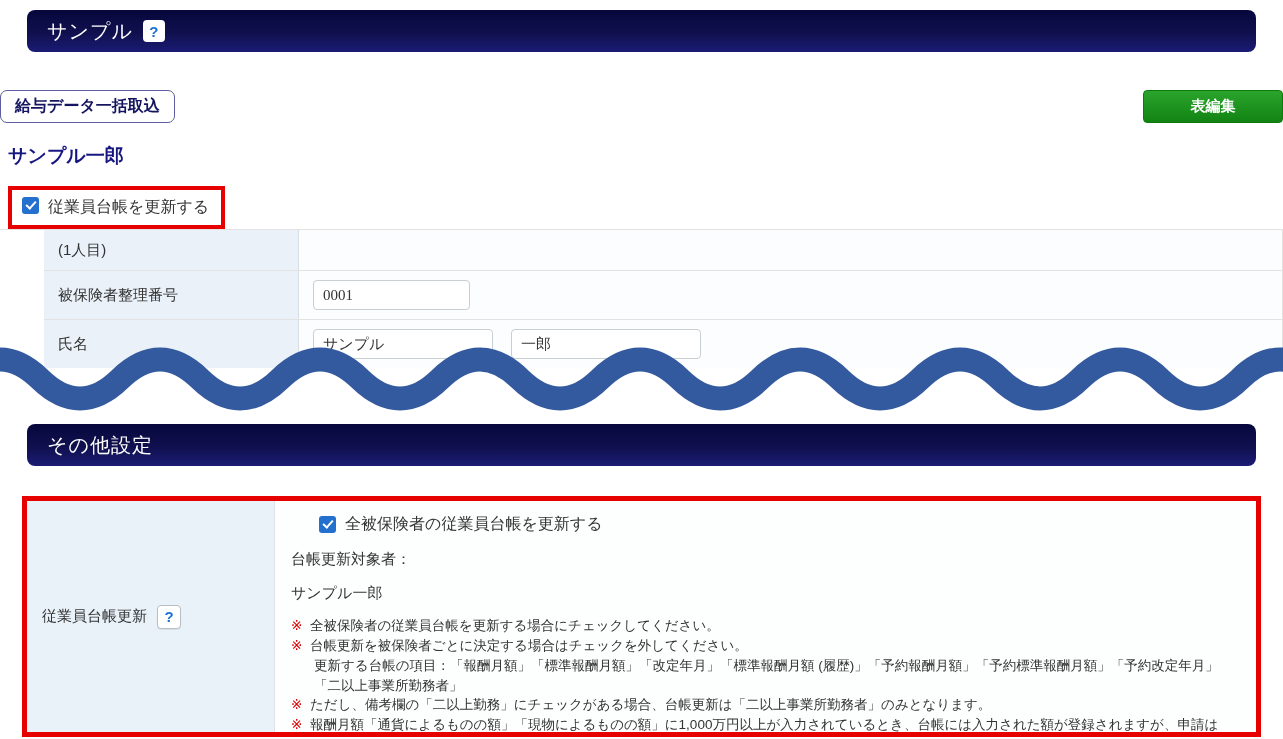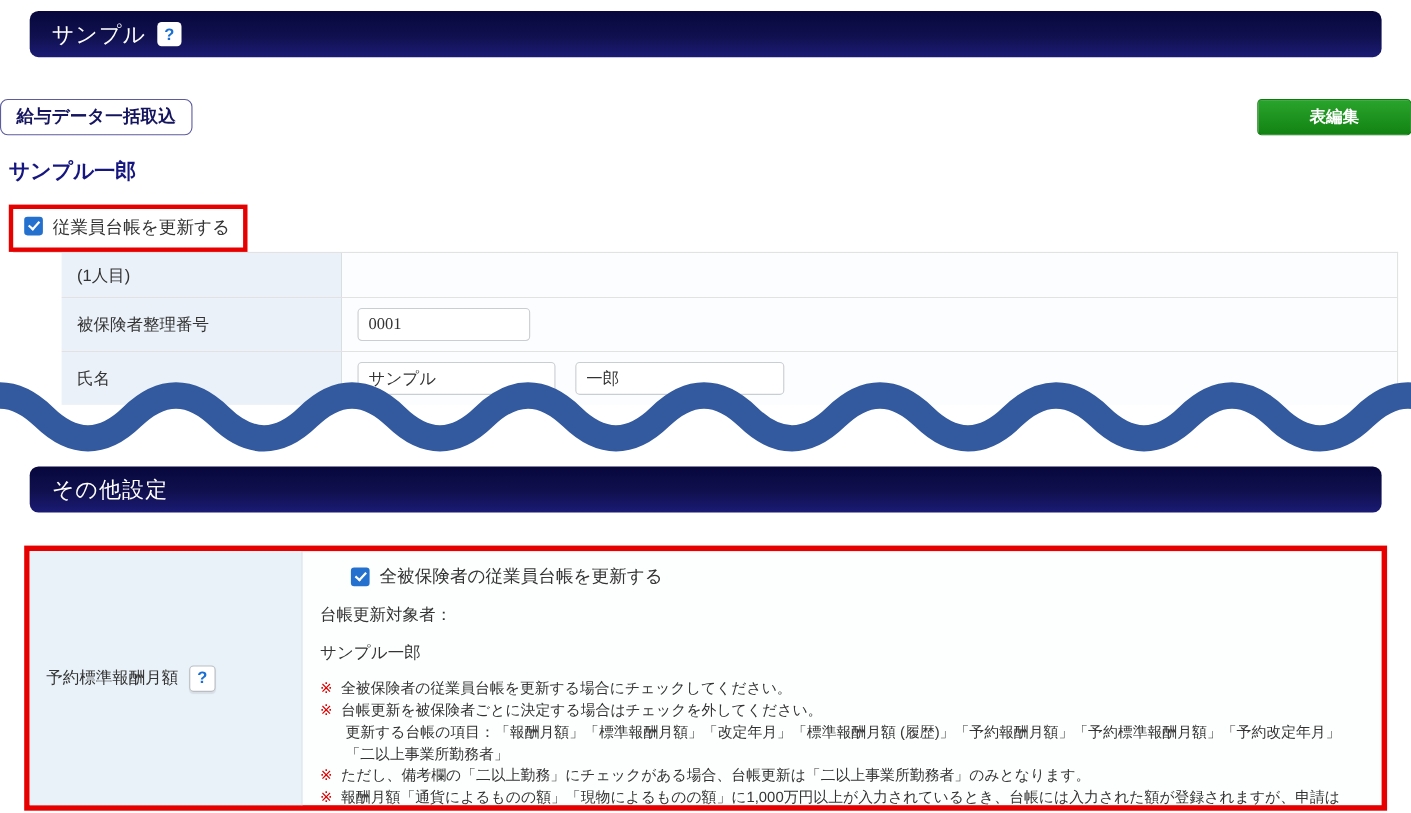--- a/index.html
+++ b/index.html
@@ -28,21 +28,21 @@
     border:4px solid #e60000;padding:7px 12px 7px 10px;background:#ffffff;}
   .red-box-block{margin:30px 22px 0 22px;border:5px solid #e60000;display:flex;
     box-sizing:border-box;height:241px;background:#fdfefe;}
   
   .cb{display:inline-block;width:17px;height:17px;border-radius:3px;background:#2470cf;
     position:relative;flex:none;cursor:pointer;}
   .cb::after{content:"";position:absolute;left:5.5px;top:2px;width:4px;height:8px;
     border:solid #ffffff;border-width:0 2px 2px 0;transform:rotate(42deg);}
   .cb-label{font-size:16px;color:#333;cursor:default;}
   
-  .info-table{margin:0 12px;border-top:1px solid #e2e2e2;border-right:1px solid #e2e2e2;padding-left:44px;}
+  .info-table{margin:0 0;border-top:1px solid #e2e2e2;border-right:1px solid #e2e2e2;padding-left:44px;}
   .info-row{display:flex;border-bottom:1px solid #e2e2e2;}
   .info-row:last-child{border-bottom:none;}
   .info-label{width:255px;flex:none;background:#eaf1f9;border-right:1px solid #d9dee3;
     padding:0 0 0 14px;display:flex;align-items:center;font-size:15px;color:#333;box-sizing:border-box;}
   .info-value{flex:1;background:#fcfdfe;display:flex;align-items:center;gap:18px;padding:0 0 0 14px;}
   .row-h40{height:40px}.row-h48{height:48px}
   .text-input{height:30px;border:1px solid #c9ced3;border-radius:4px;padding:0 9px;
     font-size:15px;color:#333;box-sizing:border-box;font-family:Liberation Serif, serif;background:#fff;}
   .w157{width:157px}.w180{width:180px}.w190{width:190px}
   
@@ -115,21 +115,21 @@
 </div>
 
 
 <div class="section-bar" style="margin-top:8px">
   <span class="bar-title">その他設定</span>
 </div>
 
 
 <div class="red-box-block">
   <div class="os-label-cell">
-    <span>予約標準報酬月額</span>
+    <span>従業員台帳更新</span>
     <span class="help-badge bordered">?</span>
   </div>
   <div class="os-content">
     <div class="os-check-line">
       <span class="cb"></span>
       <span class="cb-label">全被保険者の従業員台帳を更新する</span>
     </div>
     <div class="os-text-line">台帳更新対象者：</div>
     <div class="os-text-line">サンプル一郎</div>
     <div class="notes">

